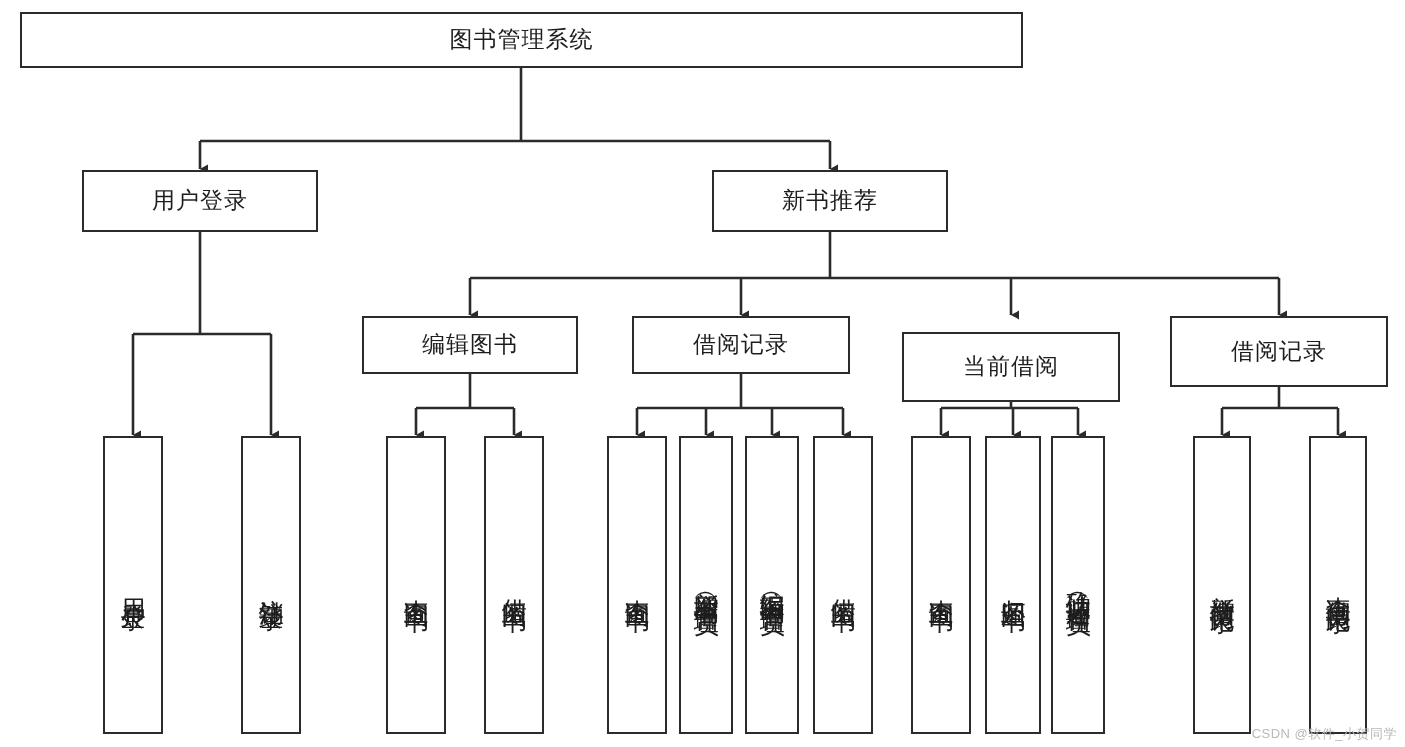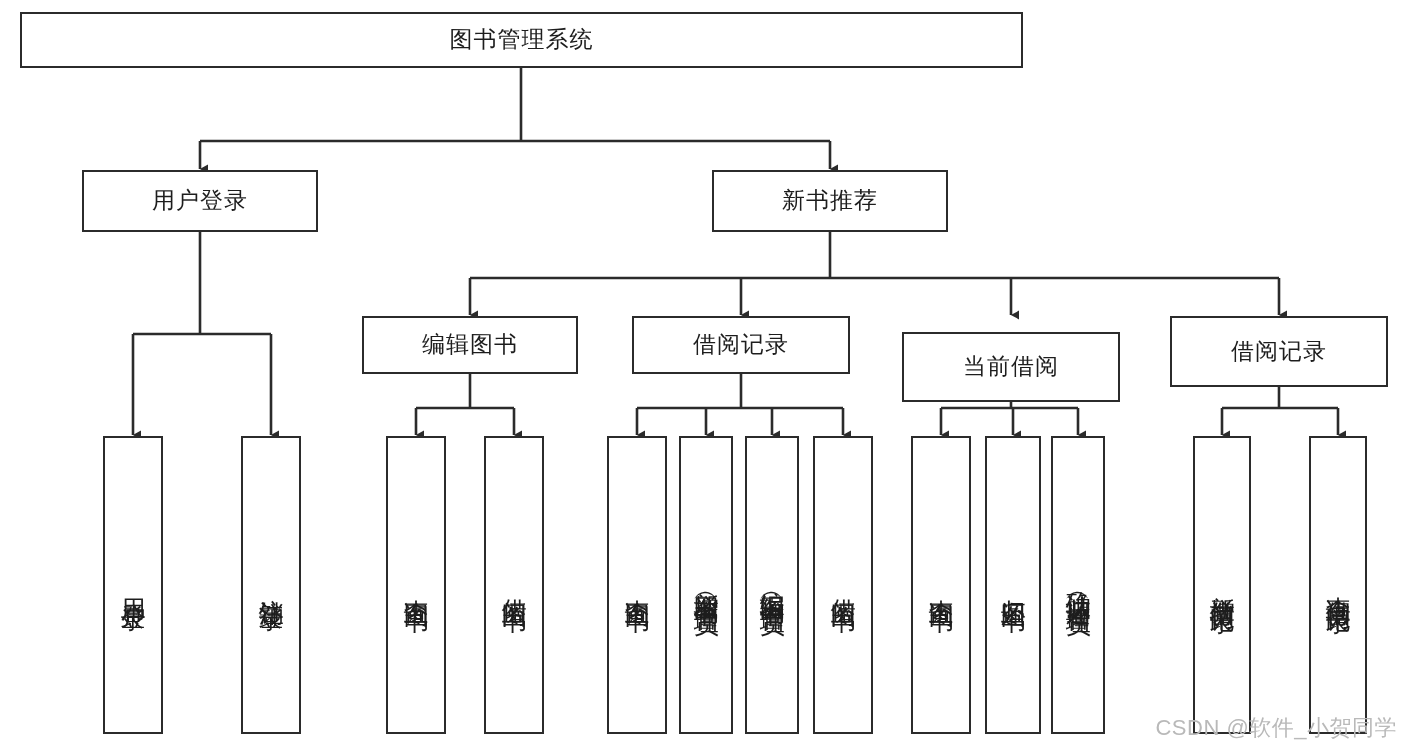--- a/index.html
+++ b/index.html
@@ -58,21 +58,21 @@
     text-align: center;
   }
   .node-box.vertical .node-label {
     writing-mode: vertical-rl;
     text-orientation: upright;
   }
   #watermark {
     position: absolute;
     right: 8px;
     bottom: 4px;
-    font-size: 22px;
+    font-size: 13px;
     color: #b9b9b9;
     letter-spacing: 0.5px;
     white-space: pre;
     pointer-events: none;
   }
 </style>
 </head>
 <body>
 
 <div id="diagram-root">

